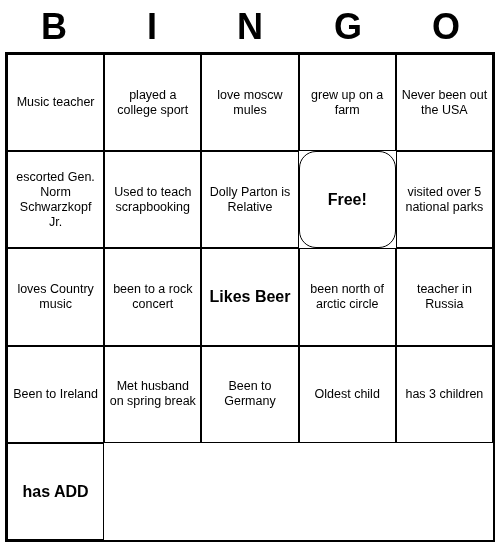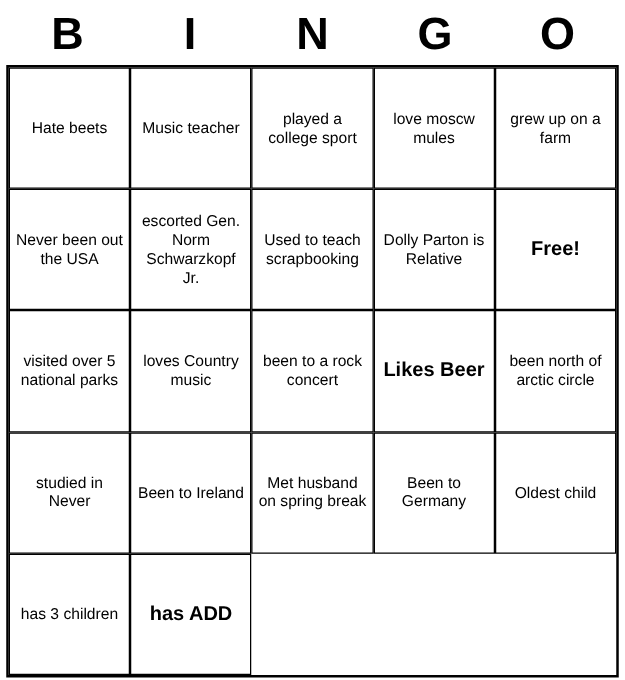--- a/index.html
+++ b/index.html
@@ -43,52 +43,52 @@
       text-align: center;
       padding: 4px;
       font-size: 12.5px;
       line-height: 1.2;
       color: #000;
       cursor: default;
     }
     .bingo-cell.free {
       font-size: 16px;
       font-weight: bold;
+      border-radius: 17px;
     }
     .bingo-cell.large-text {
       font-size: 16px;
       font-weight: bold;
     }
   </style>
 </head>
 <body>
 
 <div class="bingo-header">
 <span class="bingo-letter">B</span>
     <span class="bingo-letter">I</span>
     <span class="bingo-letter">N</span>
     <span class="bingo-letter">G</span>
     <span class="bingo-letter">O</span>
   </div>
 <div class="bingo-grid">
-<div class="bingo-cell">Hate beets</div>
     <div class="bingo-cell">Music teacher</div>
     <div class="bingo-cell">played a college sport</div>
     <div class="bingo-cell">love moscw mules</div>
     <div class="bingo-cell">grew up on a farm</div>
     <div class="bingo-cell">Never been out the USA</div>
     <div class="bingo-cell">escorted Gen. Norm Schwarzkopf Jr.</div>
     <div class="bingo-cell">Used to teach scrapbooking</div>
     <div class="bingo-cell">Dolly Parton is Relative</div>
     <div class="bingo-cell free">Free!</div>
     <div class="bingo-cell">visited over 5 national parks</div>
     <div class="bingo-cell">loves Country music</div>
     <div class="bingo-cell">been to a rock concert</div>
     <div class="bingo-cell large-text">Likes Beer</div>
     <div class="bingo-cell">been north of arctic circle</div>
-    <div class="bingo-cell">studied in Never</div>
+    <div class="bingo-cell">teacher in Russia</div>
     <div class="bingo-cell">Been to Ireland</div>
     <div class="bingo-cell">Met husband on spring break</div>
     <div class="bingo-cell">Been to Germany</div>
     <div class="bingo-cell">Oldest child</div>
     <div class="bingo-cell">has 3 children</div>
     <div class="bingo-cell large-text">has ADD</div>
   </div>
 
 </body></html>

